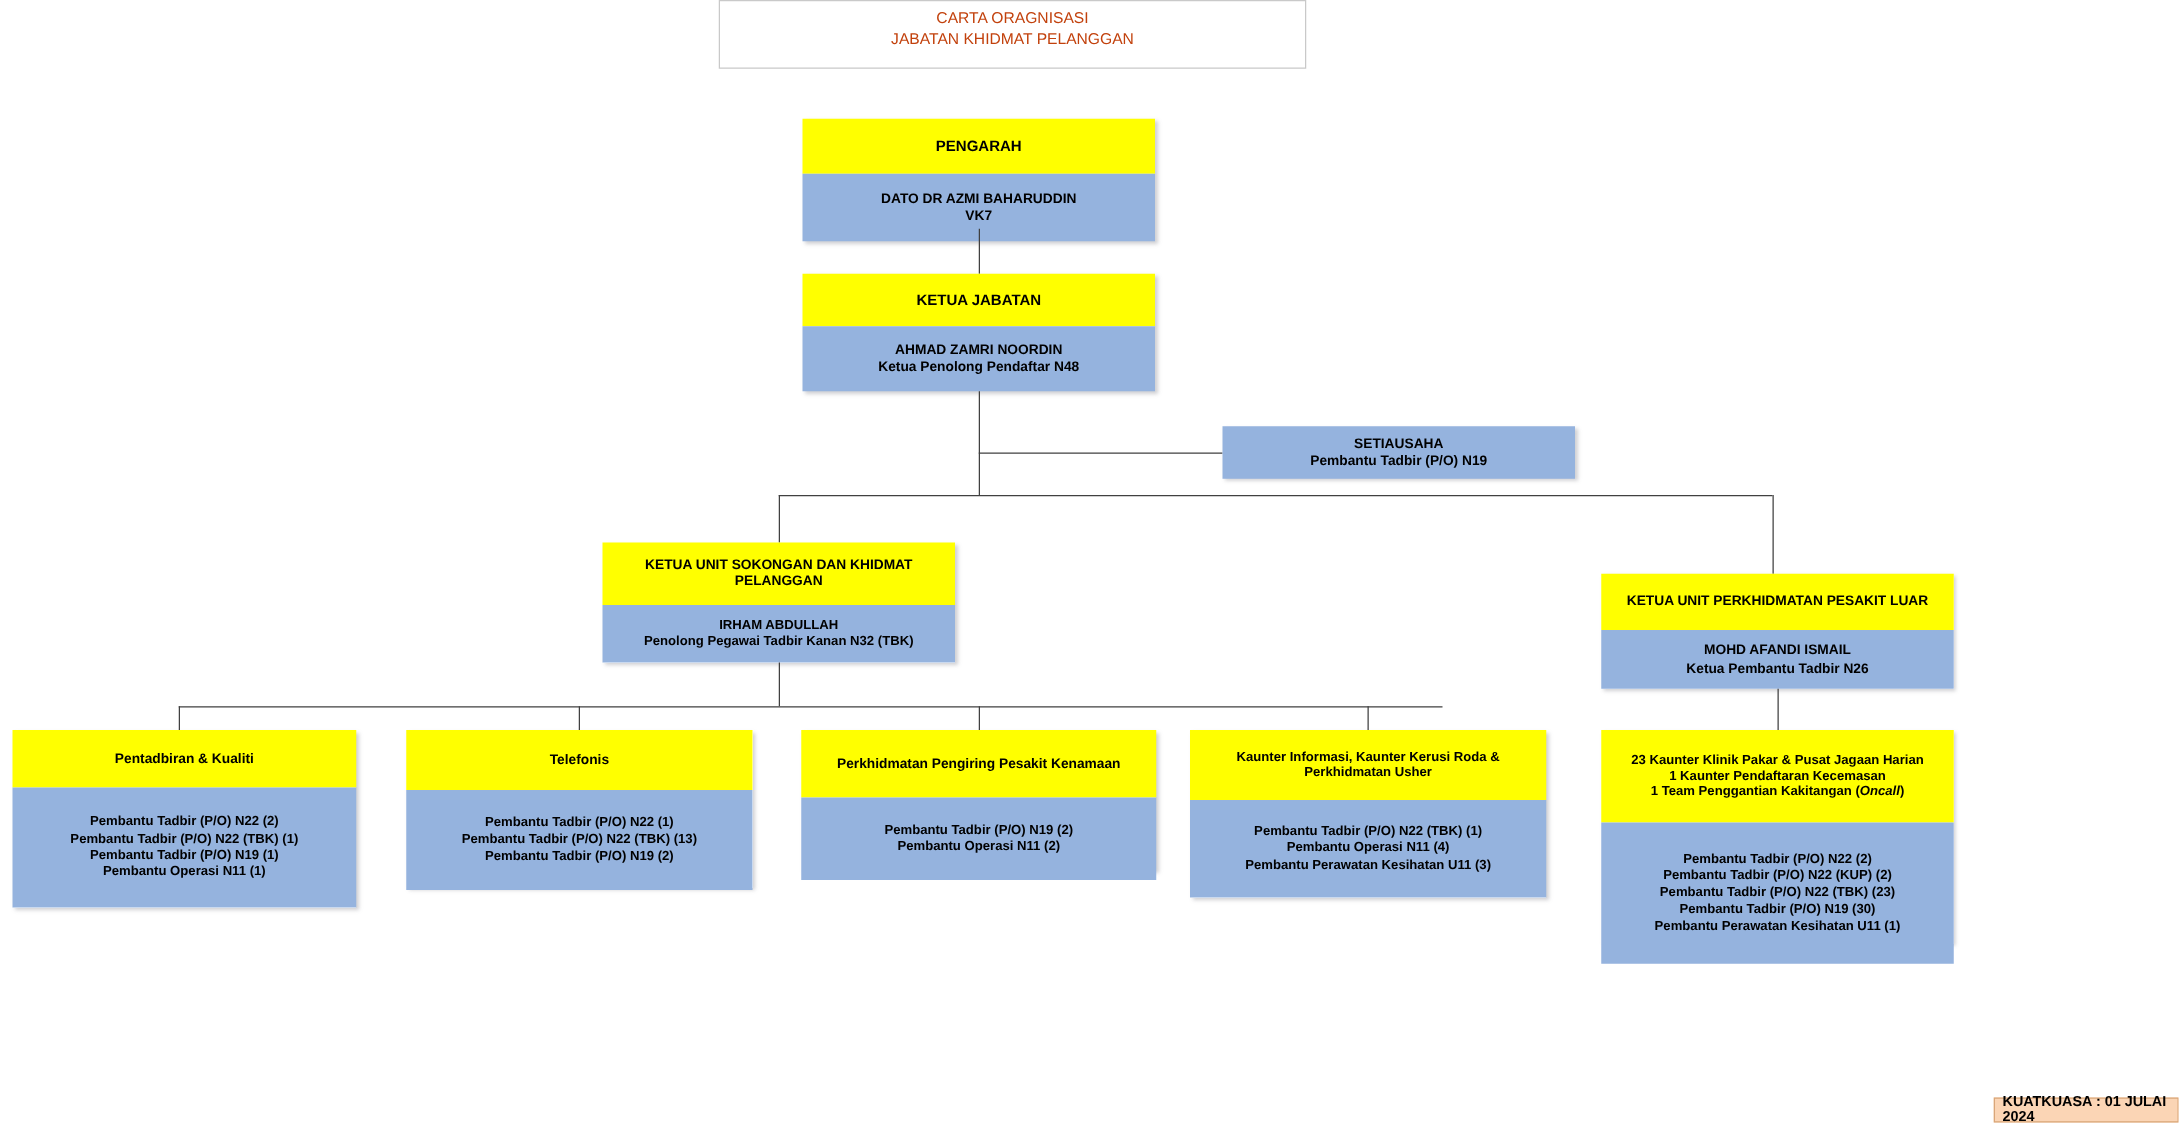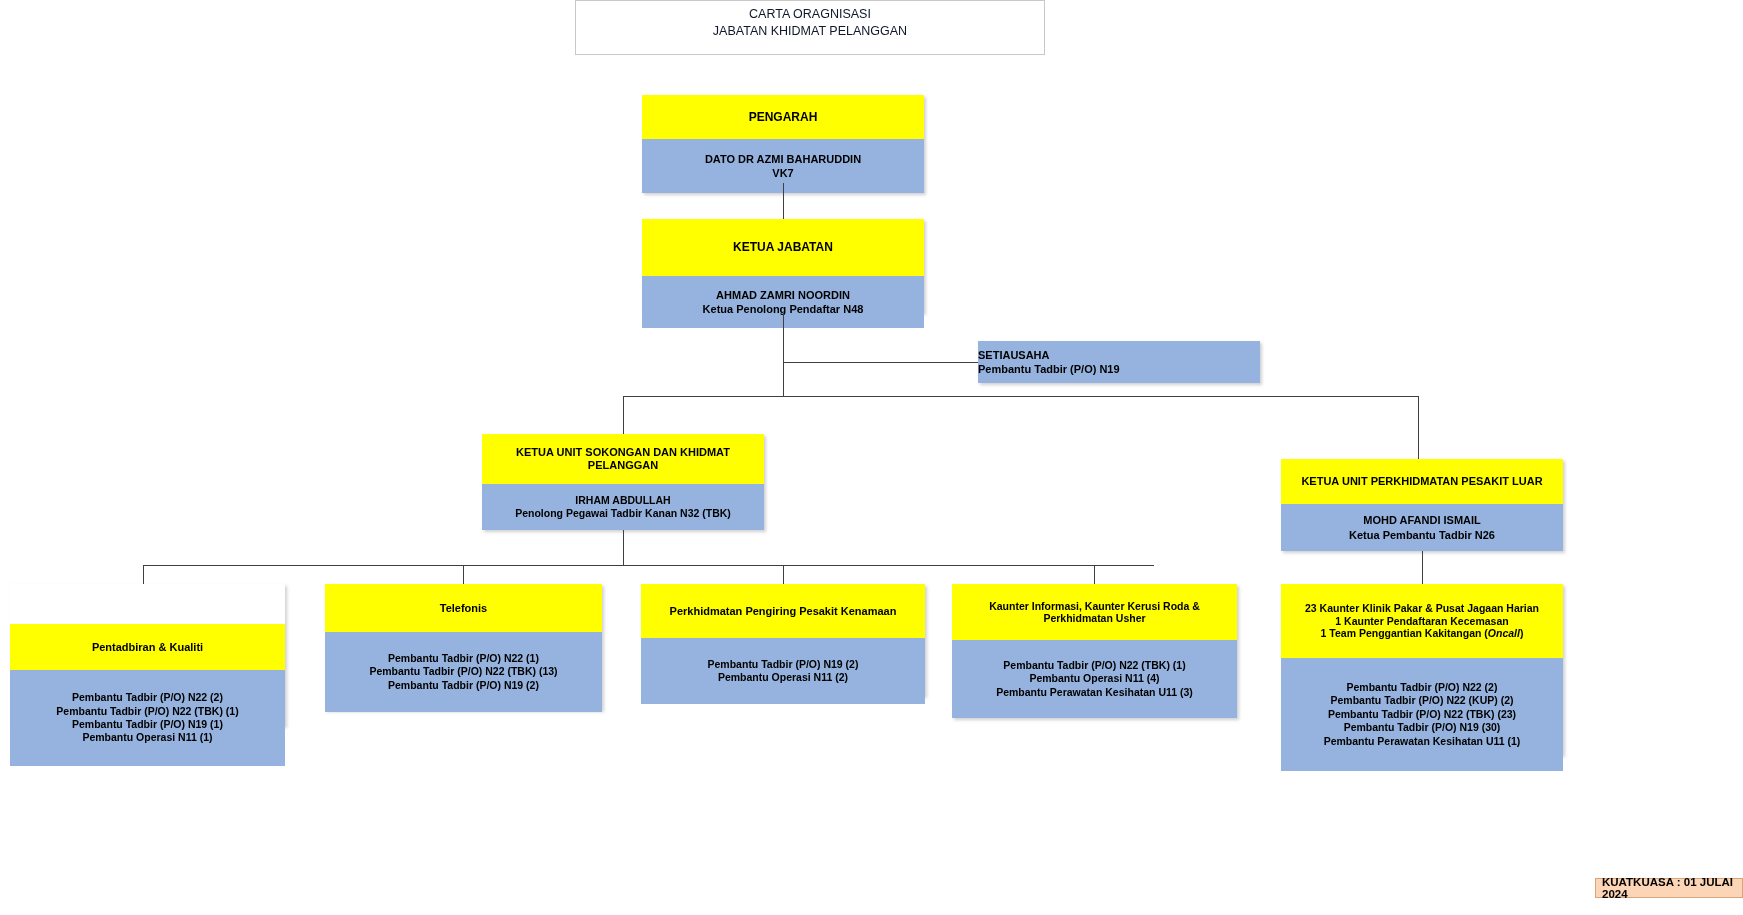--- a/index.html
+++ b/index.html
@@ -60,32 +60,32 @@
     border: 1px solid #c9c9c9;
     background: #ffffff;
     box-sizing: border-box;
     display: flex;
     flex-direction: column;
     align-items: center;
     justify-content: flex-start;
     padding-top: 5px;
     font-size: 12.5px;
     line-height: 1.35;
-    color: #0f172a;
+    color: #c2410c;
   }
   .titlebox .ln { display: block; white-space: nowrap; }
 
   
   .bluebox {
     position: absolute;
     background: #95b3de;
     box-sizing: border-box;
     display: flex;
     flex-direction: column;
-    align-items: flex-start;
+    align-items: center;
     justify-content: center;
     font-weight: bold;
     line-height: 1.3;
     box-shadow: 2px 2px 3px rgba(120,120,130,0.35);
   }
   .bluebox .ln { display: block; white-space: nowrap; }
 
   
   .ln-v, .ln-h {
     position: absolute;
@@ -128,21 +128,21 @@
     <div class="head fs12" style="height:44px;">PENGARAH</div>
     <div class="body fs11" style="height:54px;">
       <span class="ln">DATO DR AZMI BAHARUDDIN</span>
       <span class="ln">VK7</span>
     </div>
   </div>
 
   <div class="ln-v" style="left:783px; top:183px; height:36px;"></div>
 
   <div class="node" style="left:642px; top:219px; width:282px; height:94px;">
-    <div class="head fs12" style="height:57px;">KETUA JABATAN</div>
+    <div class="head fs12" style="height:42px;">KETUA JABATAN</div>
     <div class="body fs11" style="height:52px;">
       <span class="ln">AHMAD ZAMRI NOORDIN</span>
       <span class="ln">Ketua Penolong Pendaftar N48</span>
     </div>
   </div>
 
   <div class="ln-v" style="left:783px; top:313px; height:83px;"></div>
 
   <div class="ln-h" style="left:783px; top:362px; width:195px;"></div>
 
@@ -177,21 +177,21 @@
   <div class="ln-v" style="left:1422px; top:551px; height:33px;"></div>
 
   <div class="ln-v" style="left:623px; top:530px; height:35px;"></div>
   <div class="ln-h" style="left:143px; top:565px; width:1011px;"></div>
   <div class="ln-v" style="left:143px; top:565px; height:19px;"></div>
   <div class="ln-v" style="left:463px; top:565px; height:19px;"></div>
   <div class="ln-v" style="left:783px; top:565px; height:19px;"></div>
   <div class="ln-v" style="left:1094px; top:565px; height:19px;"></div>
 
   <div class="node" style="left:10px; top:584px; width:275px; height:142px;">
-    <div class="head fs11" style="height:46px;margin-top:40px;">Pentadbiran &amp; Kualiti</div>
+    <div class="head fs11" style="height:46px;">Pentadbiran &amp; Kualiti</div>
     <div class="body fs105" style="height:96px;">
       <span class="ln">Pembantu Tadbir (P/O) N22 (2)</span>
       <span class="ln">Pembantu Tadbir (P/O) N22 (TBK) (1)</span>
       <span class="ln">Pembantu Tadbir (P/O) N19 (1)</span>
       <span class="ln">Pembantu Operasi N11 (1)</span>
     </div>
   </div>
 
   <div class="node" style="left:325px; top:584px; width:277px; height:126px;">
     <div class="head fs11" style="height:48px;">Telefonis</div>

